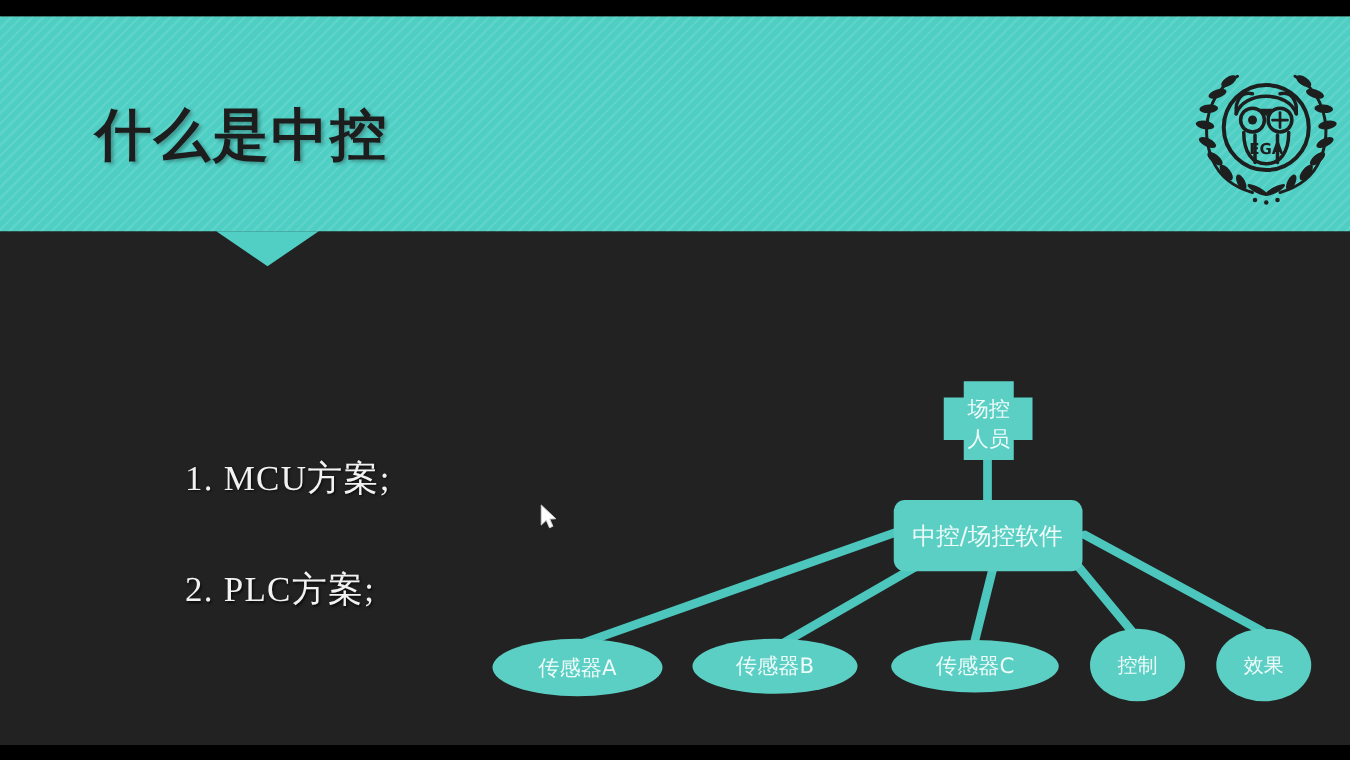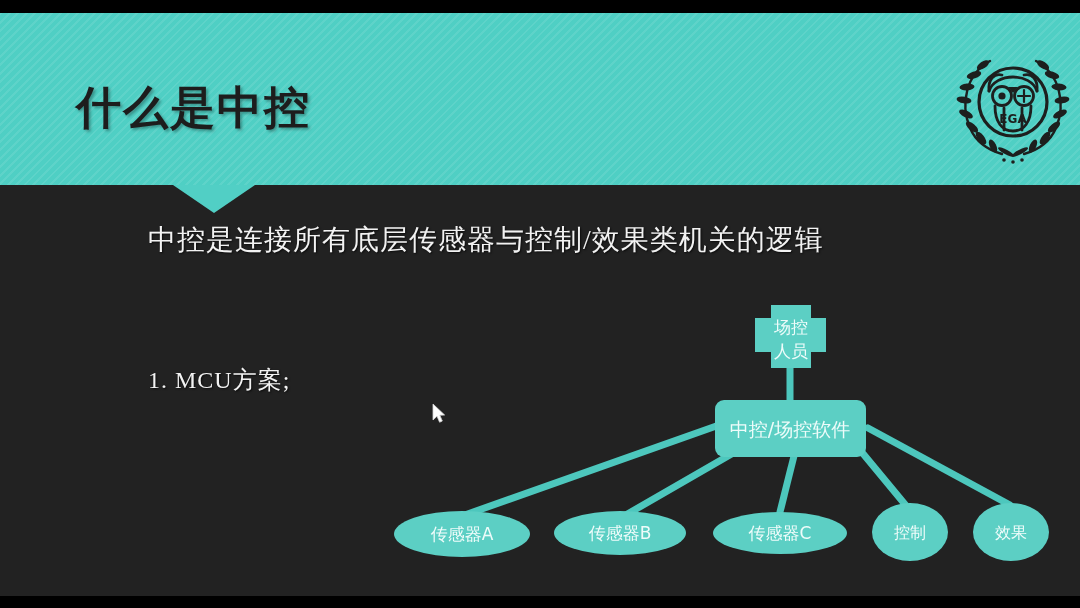--- a/index.html
+++ b/index.html
@@ -109,21 +109,21 @@
   .body-text .para { text-indent: 30px; }
 
   .item-list {
     position: absolute;
     left: 148px;
     top: 364px;
     z-index: 20;
   }
   .item-list .item {
     color: #f2f2f2;
-    font-size: 24px;
+    font-size: 28px;
     letter-spacing: 1px;
     margin-bottom: 51px;
     text-shadow: 1px 1px 2px rgba(0,0,0,0.7);
     white-space: nowrap;
   }
 
   
   .diagram {
     position: absolute;
     left: 0;
@@ -216,27 +216,30 @@
       <circle cx="48" cy="50" r="3.6" fill="#1d1f1e"></circle>
       <g stroke="#1d1f1e" stroke-width="2.2" stroke-linecap="round">
         <path d="M70 44 L70 56"></path>
         <path d="M64 50 L76 50"></path>
       </g>
       <text x="59" y="77" text-anchor="middle" font-family="DejaVu Sans, Liberation Sans, sans-serif" font-size="12" font-weight="bold" fill="#1d1f1e">EGA</text>
     </svg>
   </div>
 
   <div class="body-text">
-    <div class="para">中控是连接所有底层传感器与控制/效果类机关的逻辑</div>
   </div>
 
   <div class="item-list">
     <div class="item">
       <span>1.</span>
       <span>MCU方案;</span>
+    </div>
+    <div class="item">
+      <span>2.</span>
+      <span>PLC方案;</span>
     </div>
   </div>
 
   <div class="diagram">
     <svg viewBox="0 0 1080 608" xmlns="http://www.w3.org/2000/svg">
       <g stroke="#4dc7bd" stroke-width="7" stroke-linecap="round" fill="none">
         <line x1="790" y1="360" x2="790" y2="404"></line>
         <line x1="722" y1="424" x2="462" y2="516"></line>
         <line x1="735" y1="452" x2="624" y2="516"></line>
         <line x1="795" y1="452" x2="780" y2="512"></line>

